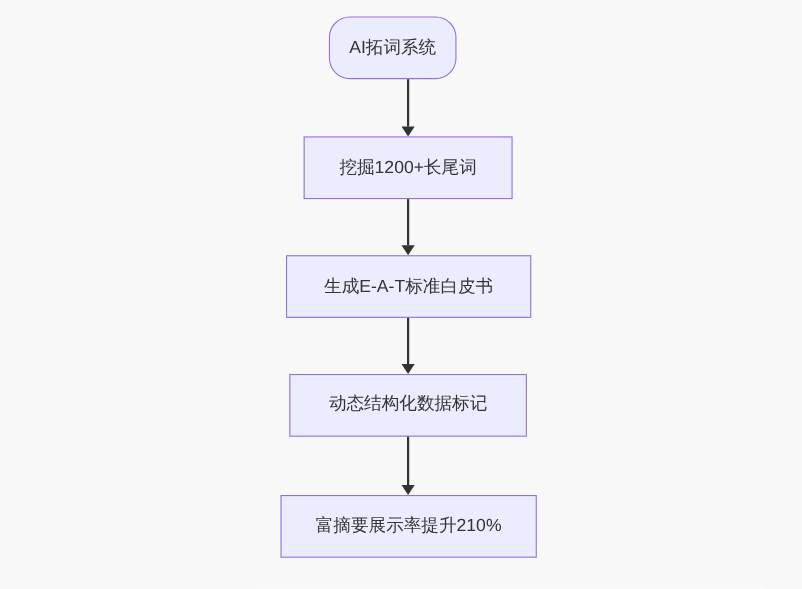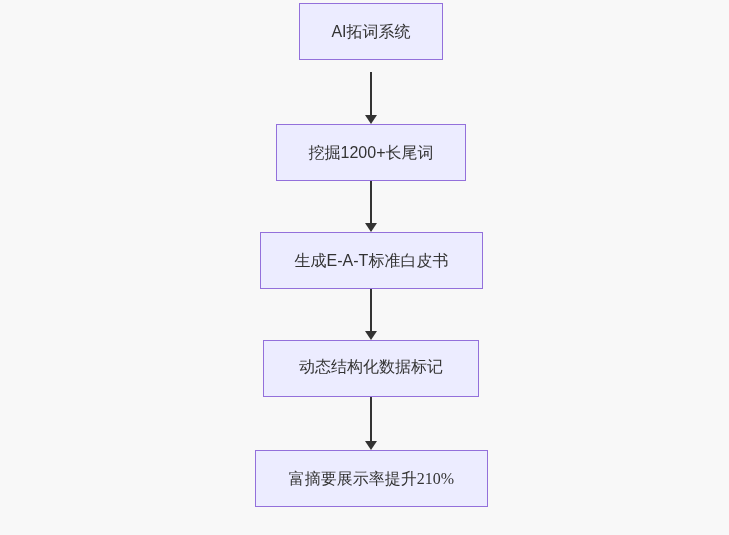--- a/index.html
+++ b/index.html
@@ -22,25 +22,25 @@
     justify-content: center;
     background: var(--node-fill, #ececff);
     border: 1px solid var(--node-border, #9370db);
     color: var(--text, #333333);
     font-size: 16px;
     line-height: 1.2;
     white-space: nowrap;
     text-align: center;
   }
   
-  .n0 { left: 299px; top: 3px;  width: 144px; height: 57px; }
+  .n0 { left: 299px; top: 15px;  width: 116px; height: 57px; border-radius: 19px; }
   .n1 { left: 276px; top: 124px; width: 190px; height: 57px; justify-content: center; }
   .n2 { left: 260px; top: 232px; width: 223px; height: 57px; }
   .n3 { left: 263px; top: 340px; width: 216px; height: 57px; font-family: Liberation Mono, monospace; }
-  .n4 { left: 255px; top: 450px; width: 233px; height: 57px; font-family: Liberation Serif, serif; }
+  .n4 { left: 255px; top: 450px; width: 233px; height: 57px; }
 
   .edge {
     position: absolute;
     left: 364px;
     width: 14px;
     display: flex;
     flex-direction: column;
     align-items: center;
   }
   .e0 { top: 72px;  height: 52px; }

